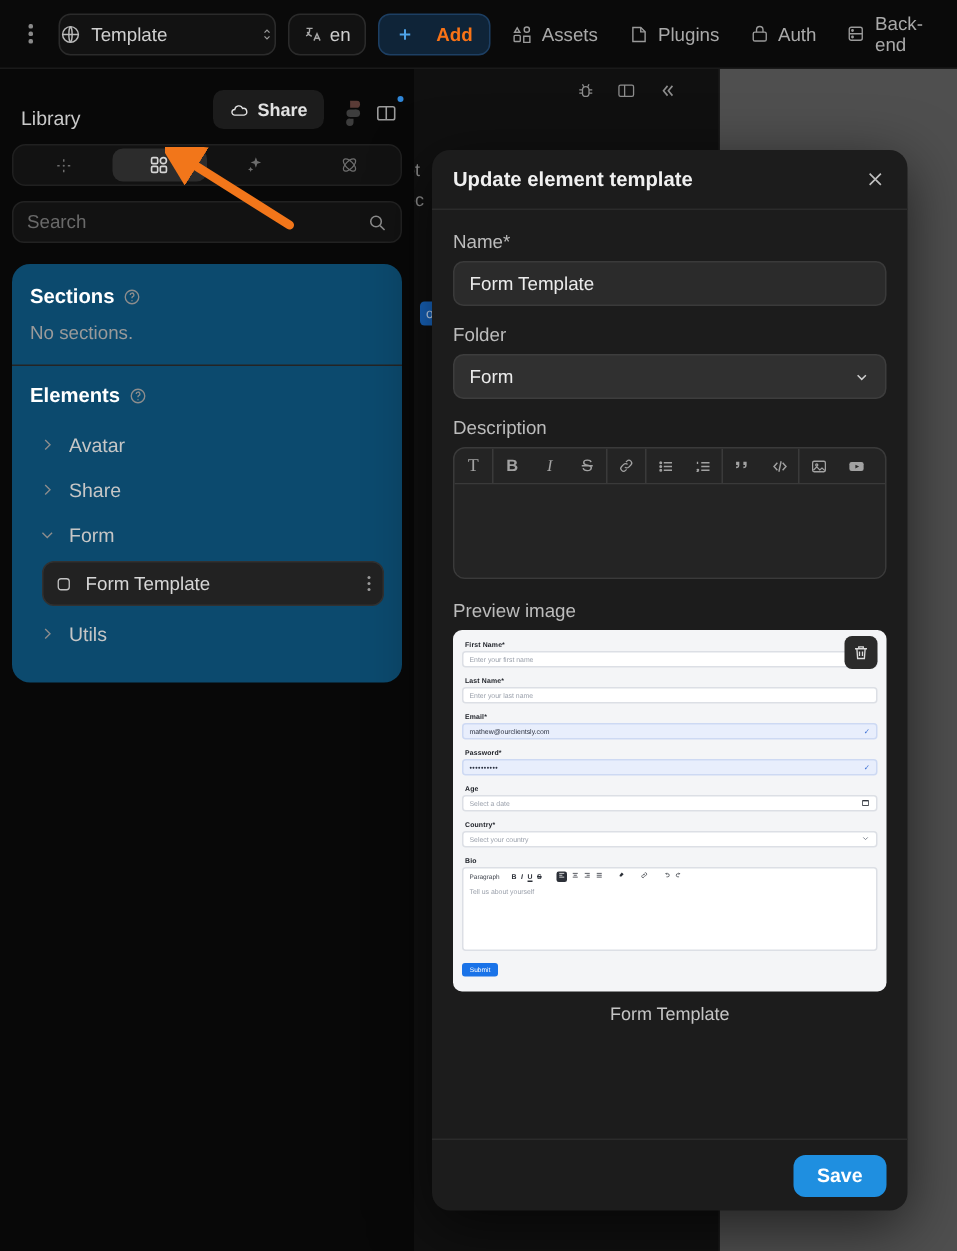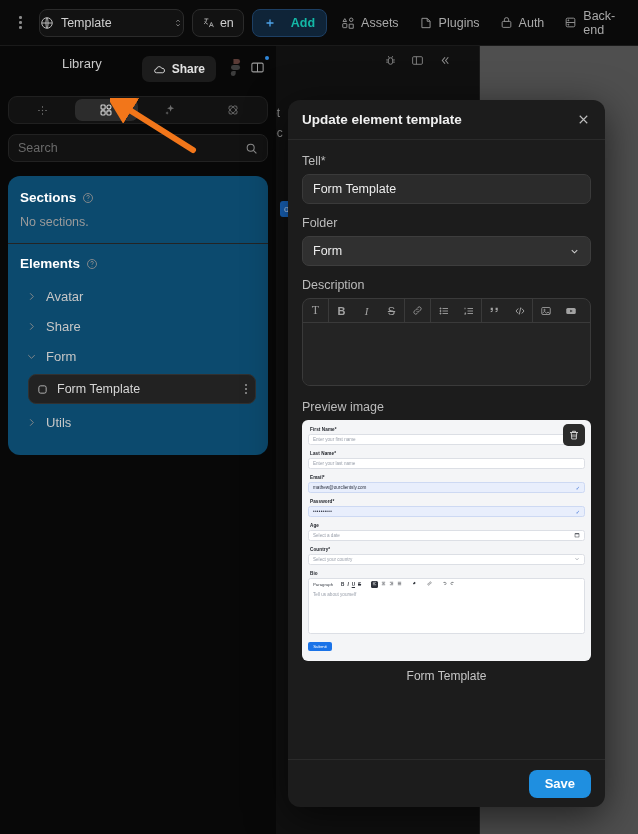--- a/index.html
+++ b/index.html
@@ -44,41 +44,41 @@
     display: flex; align-items: center; gap: 4px;
     padding: 0 9px;
     color: #cfcfcf; font-size: 12.5px; cursor: pointer; text-align: right;
   }
   .tb-add {
     height: 28px;
     border: 1px solid #1d3f63; border-radius: 8px;
     background: #0f2438;
     display: flex; align-items: center; gap: 15px;
     padding: 0 11px;
-    color: #14b8a6; font-size: 12.5px; font-weight: 600; cursor: pointer;
+    color: #f97316; font-size: 12.5px; font-weight: 600; cursor: pointer;
   }
   .tb-item {
     height: 28px;
     display: flex; align-items: center; gap: 6px;
     padding: 0 6px;
     color: #a9a9a9; font-size: 12.5px; cursor: pointer;
   }
   .ico { display:inline-flex; align-items:center; justify-content:center; }
   .ico svg { display:block; }
 
   
   .library {
     position: absolute; top: 46px; left: 0;
     width: 276px; height: 788px;
     background: #080808;
     padding: 10px 8px;
   }
   .lib-head {
-    display: flex; align-items: flex-start; height: 30px;
-    margin-bottom: 10px; padding-left: 6px; margin-left: 48px;
+    display: flex; align-items: flex-end; height: 30px;
+    margin-bottom: 10px; padding-left: 6px;
   }
   .lib-title { color: #c9c9c9; font-size: 13px; flex: 1; }
   .share-btn {
     height: 26px; border-radius: 7px; background: #1c1c1c;
     display: flex; align-items: center; gap: 6px; padding: 0 11px;
     color: #e2e2e2; font-size: 12px; font-weight: 600; cursor: pointer;
     margin-right: 8px;
   }
   .hicon { width: 22px; height: 22px; display:flex; align-items:center; justify-content:center; cursor:pointer; position: relative; }
 
@@ -547,21 +547,21 @@
     <span class="modal-close">
       <svg width="15" height="15" viewBox="0 0 24 24" fill="none" stroke="#bdbdbd" stroke-width="1.8">
         <path d="M6 6l12 12M18 6L6 18"></path>
       </svg>
     </span>
   </div>
 
   <div class="modal-body">
 
     <div class="fld-label">
-      <span>Tell</span><span class="req">*</span>
+      <span>Name</span><span class="req">*</span>
     </div>
     <div class="fld-input">
       <span>Form Template</span>
     </div>
 
     <div class="fld-label">Folder</div>
     <div class="fld-select">
       <span class="val">Form</span>
       <span class="ico">
         <svg width="11" height="11" viewBox="0 0 24 24" fill="none" stroke="#cfcfcf" stroke-width="2.2">

